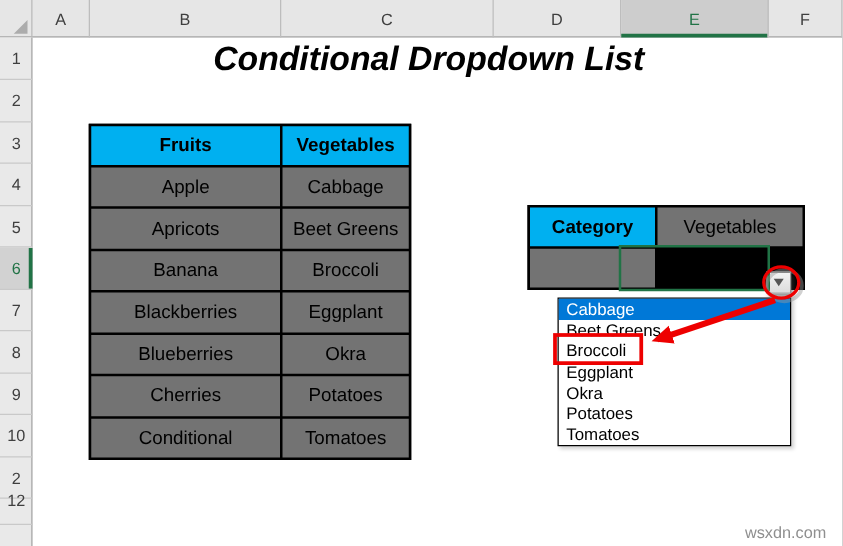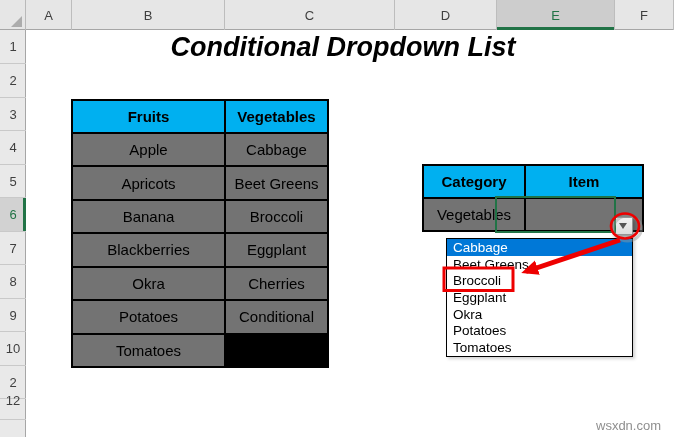--- a/index.html
+++ b/index.html
@@ -91,30 +91,30 @@
       <div class="xl-cell head">Fruits</div>
       <div class="xl-cell head">Vegetables</div>
       <div class="xl-cell">Apple</div>
       <div class="xl-cell">Cabbage</div>
       <div class="xl-cell">Apricots</div>
       <div class="xl-cell">Beet Greens</div>
       <div class="xl-cell">Banana</div>
       <div class="xl-cell">Broccoli</div>
       <div class="xl-cell">Blackberries</div>
       <div class="xl-cell">Eggplant</div>
+      <div class="xl-cell">Blueberries</div>
       <div class="xl-cell">Okra</div>
       <div class="xl-cell">Cherries</div>
       <div class="xl-cell">Potatoes</div>
       <div class="xl-cell">Conditional</div>
       <div class="xl-cell">Tomatoes</div>
     </div>
 
   <div id="selection-table" class="xl-table">
       <div class="xl-cell head">Category</div>
-      <div class="xl-cell head">Item</div>
       <div class="xl-cell">Vegetables</div>
       <div class="xl-cell"></div>
     </div>
 
   <div id="active-cell-border"></div>
 
   <div id="dropdown-button">
     <div class="arrow"></div>
   </div>
 

